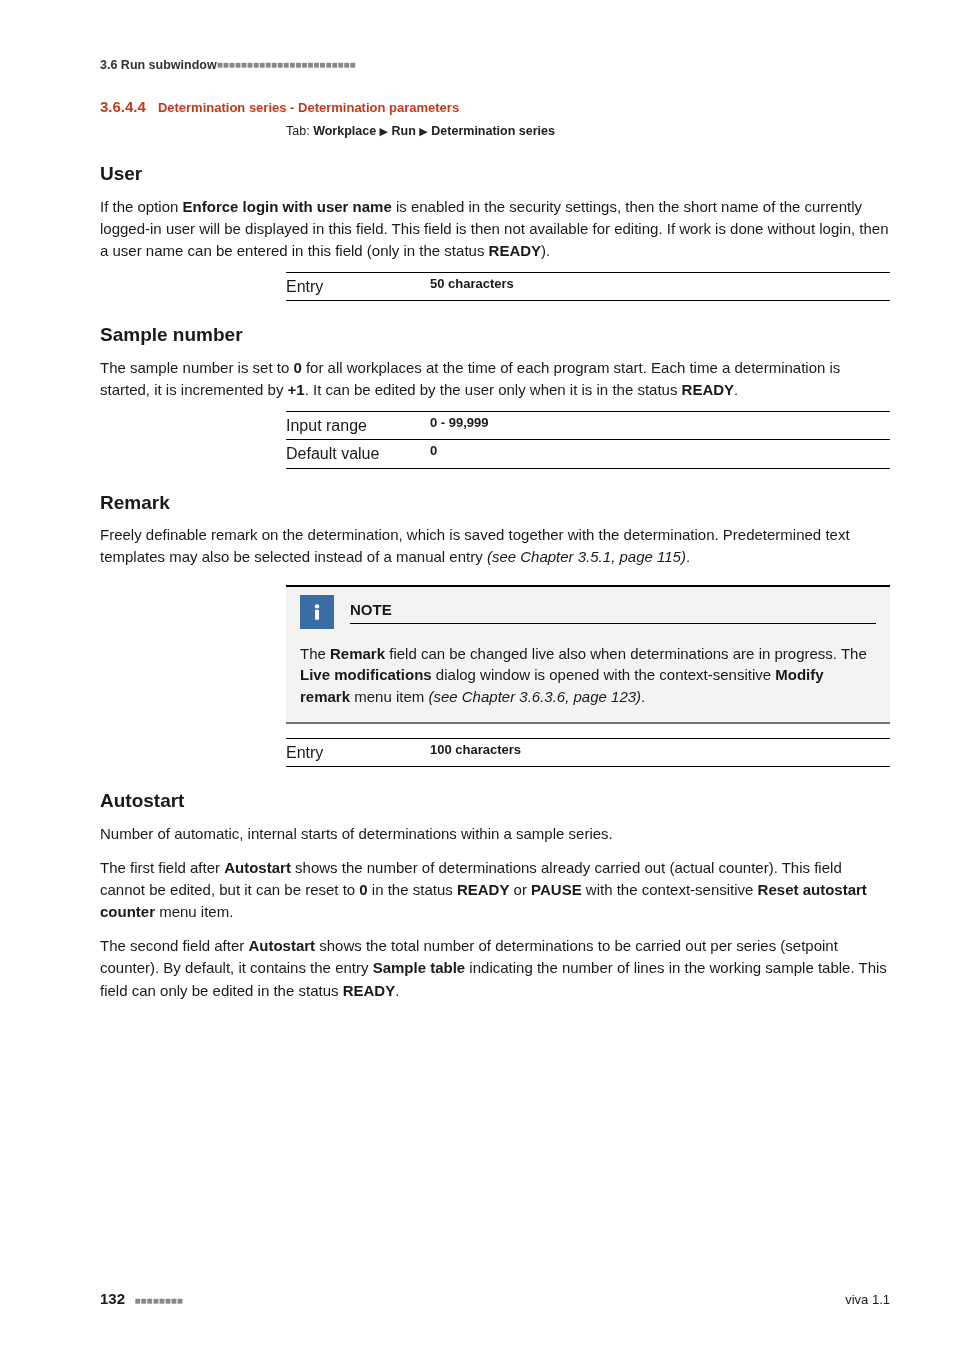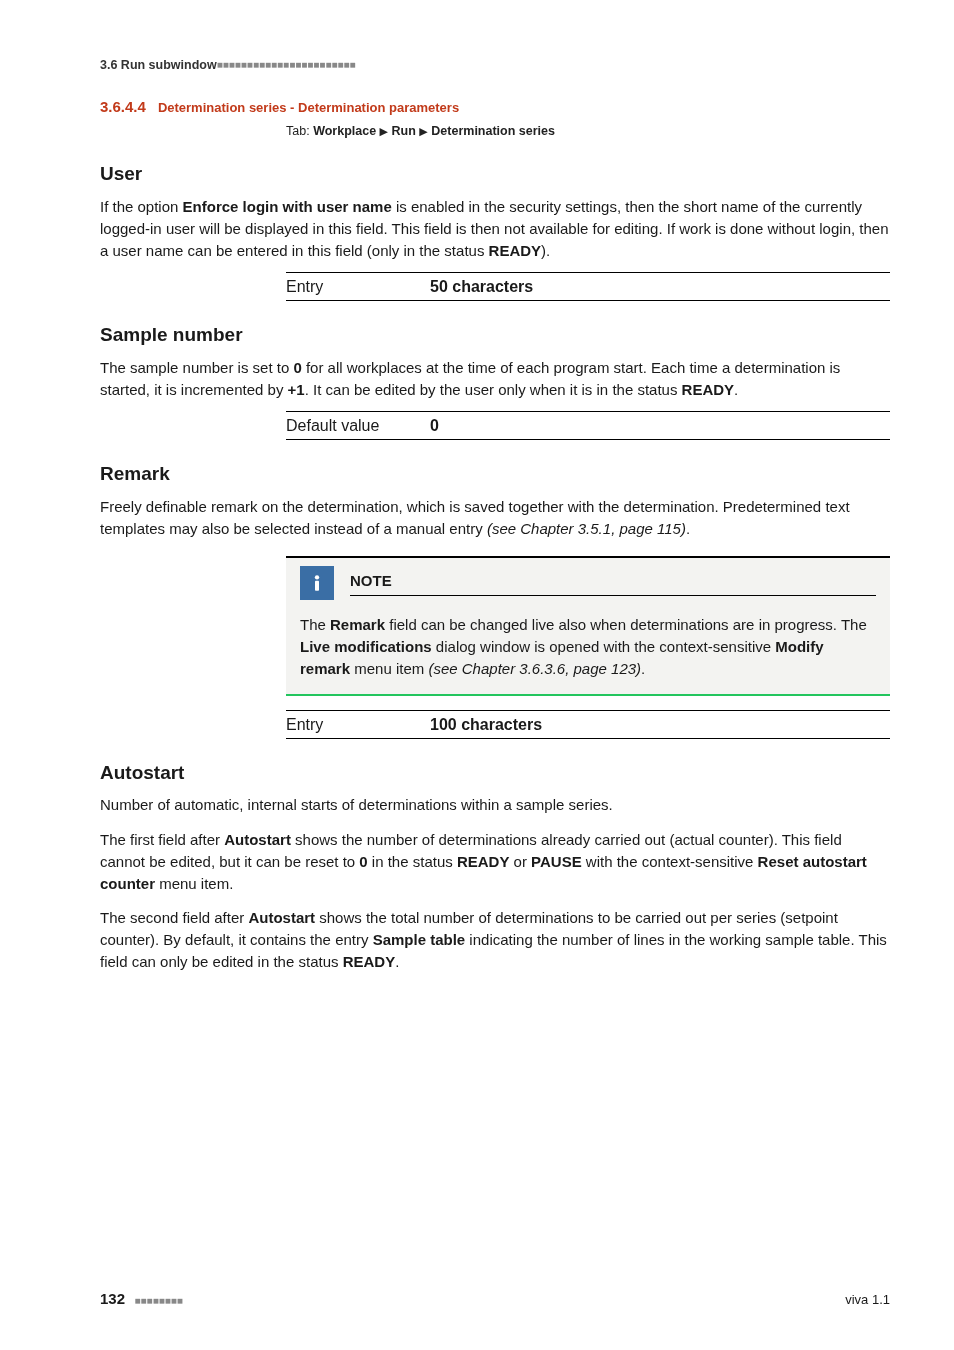--- a/index.html
+++ b/index.html
@@ -76,27 +76,27 @@
     padding: 2px 0;
     gap: 0;
   }
   .entry-row + .entry-row { border-top: none; }
   .entry-label {
     width: 144px;
     font-size: 16px;
   }
   .entry-value {
     font-weight: 700;
-    font-size: 16px;
+    font-size: 13px;
   }
   .note-box {
     margin-left: 186px;
     margin-top: 16px;
     border-top: 2px solid #000;
-    border-bottom: 2px solid #22c55e;
+    border-bottom: 2px solid #737373;
     background: #f3f3f1;
     padding: 0 14px 14px 14px;
   }
   .note-head {
     display: flex;
     align-items: center;
     gap: 16px;
     padding-top: 8px;
   }
   .info-icon {
@@ -167,20 +167,24 @@
 <div class="entry-block">
   <div class="entry-row">
     <span class="entry-label">Entry</span>
     <span class="entry-value">50 characters</span>
   </div>
 </div>
 
 <div class="field-label">Sample number</div>
 <div class="body-text">The sample number is set to <span class="b">0</span> for all workplaces at the time of each program start. Each time a determination is started, it is incremented by <span class="b">+1</span>. It can be edited by the user only when it is in the status <span class="b">READY</span>.</div>
 <div class="entry-block">
+  <div class="entry-row">
+    <span class="entry-label">Input range</span>
+    <span class="entry-value">0 - 99,999</span>
+  </div>
   <div class="entry-row">
     <span class="entry-label">Default value</span>
     <span class="entry-value">0</span>
   </div>
 </div>
 
 <div class="field-label">Remark</div>
 <div class="body-text">Freely definable remark on the determination, which is saved together with the determination. Predetermined text templates may also be selected instead of a manual entry <span class="i">(see Chapter 3.5.1, page 115)</span>.</div>
 
 <div class="note-box">

